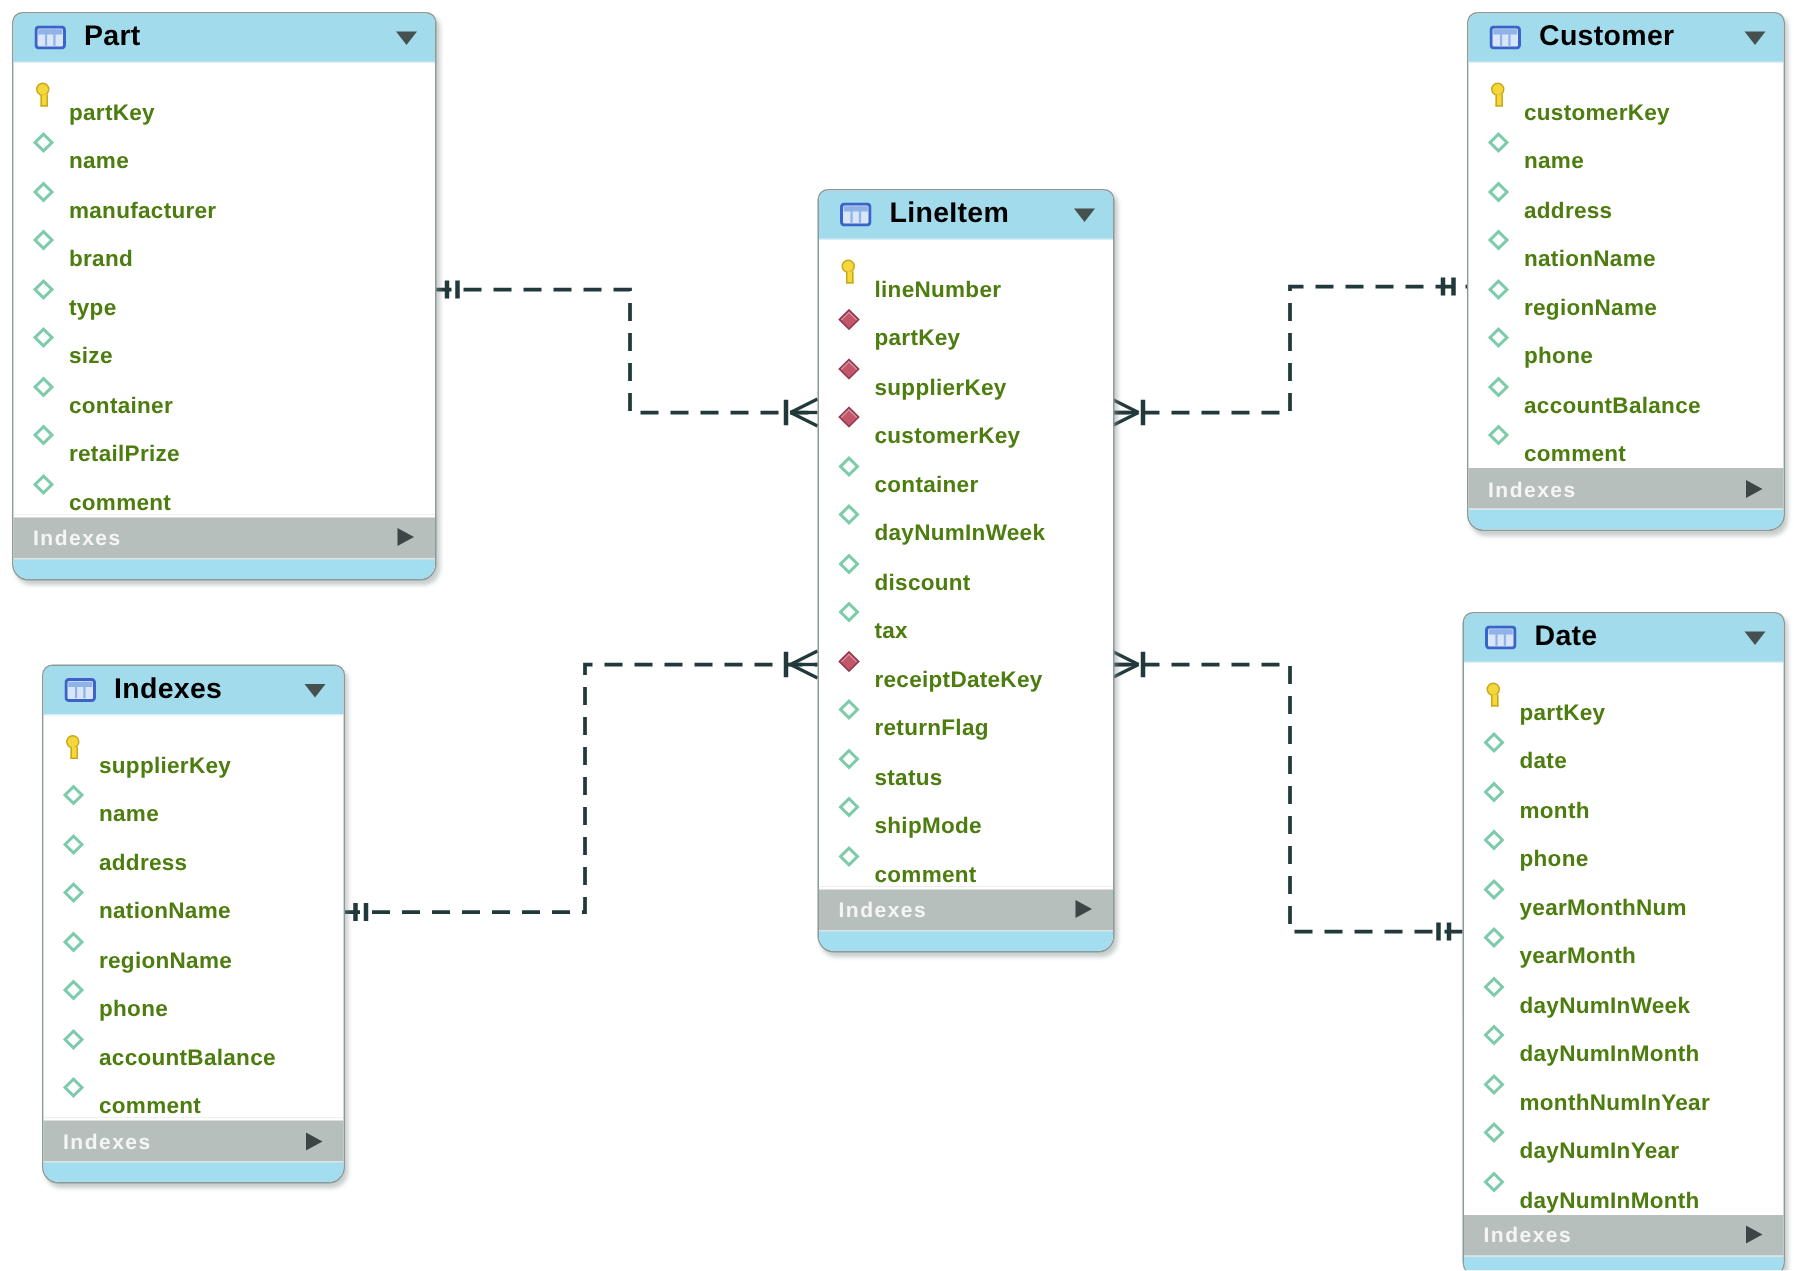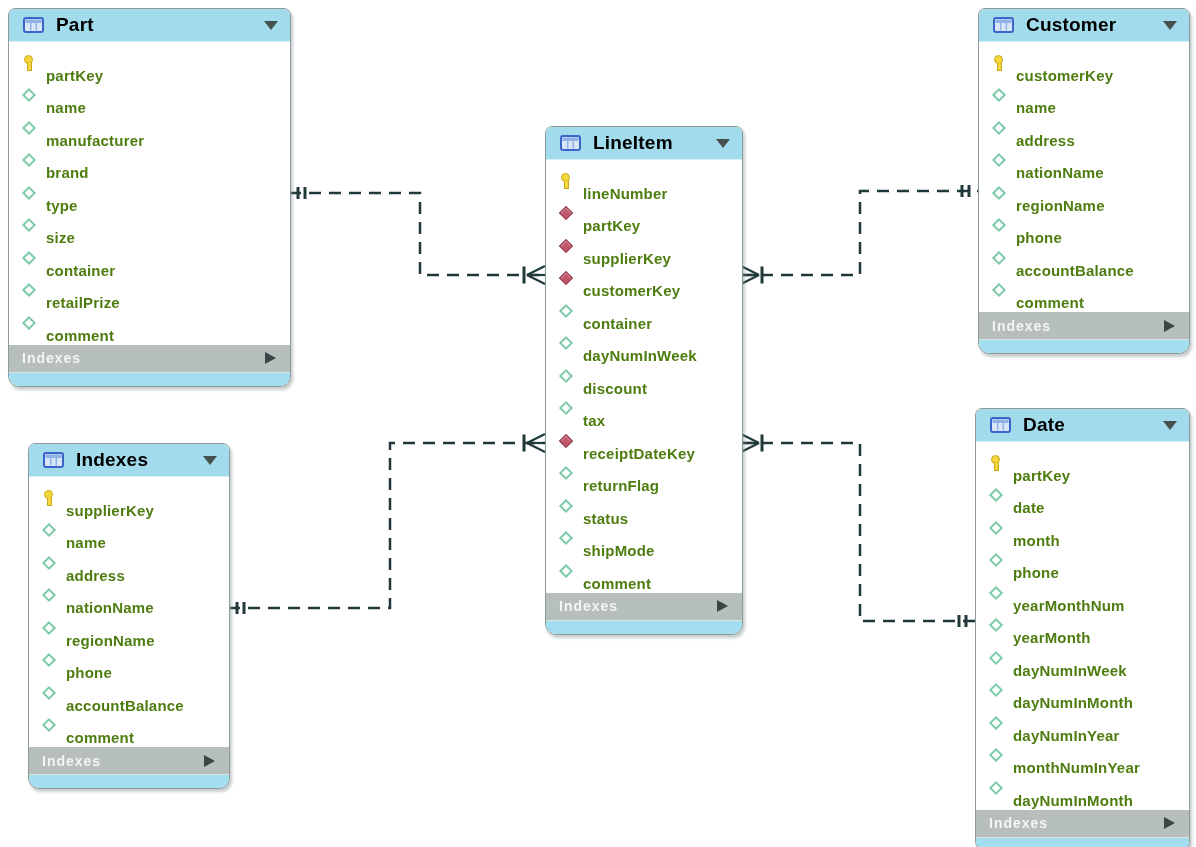--- a/index.html
+++ b/index.html
@@ -427,25 +427,25 @@
         <li class="field-row">
     <span class="field-icon icon-attribute"></span>
     <span class="field-label">dayNumInWeek</span>
   </li>
         <li class="field-row">
     <span class="field-icon icon-attribute"></span>
     <span class="field-label">dayNumInMonth</span>
   </li>
         <li class="field-row">
     <span class="field-icon icon-attribute"></span>
+    <span class="field-label">monthNumInYear</span>
+  </li>
+        <li class="field-row">
+    <span class="field-icon icon-attribute"></span>
     <span class="field-label">dayNumInYear</span>
-  </li>
-        <li class="field-row">
-    <span class="field-icon icon-attribute"></span>
-    <span class="field-label">monthNumInYear</span>
   </li>
         <li class="field-row">
     <span class="field-icon icon-attribute"></span>
     <span class="field-label">dayNumInMonth</span>
   </li>
       </ul>
     <footer class="indexes-bar">
       <span class="indexes-label">Indexes</span>
       <span class="expand-arrow"></span>
     </footer>

